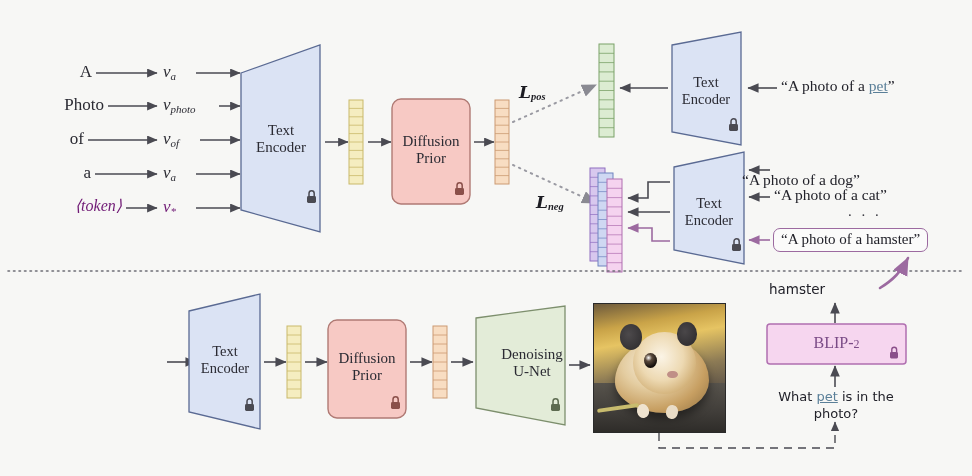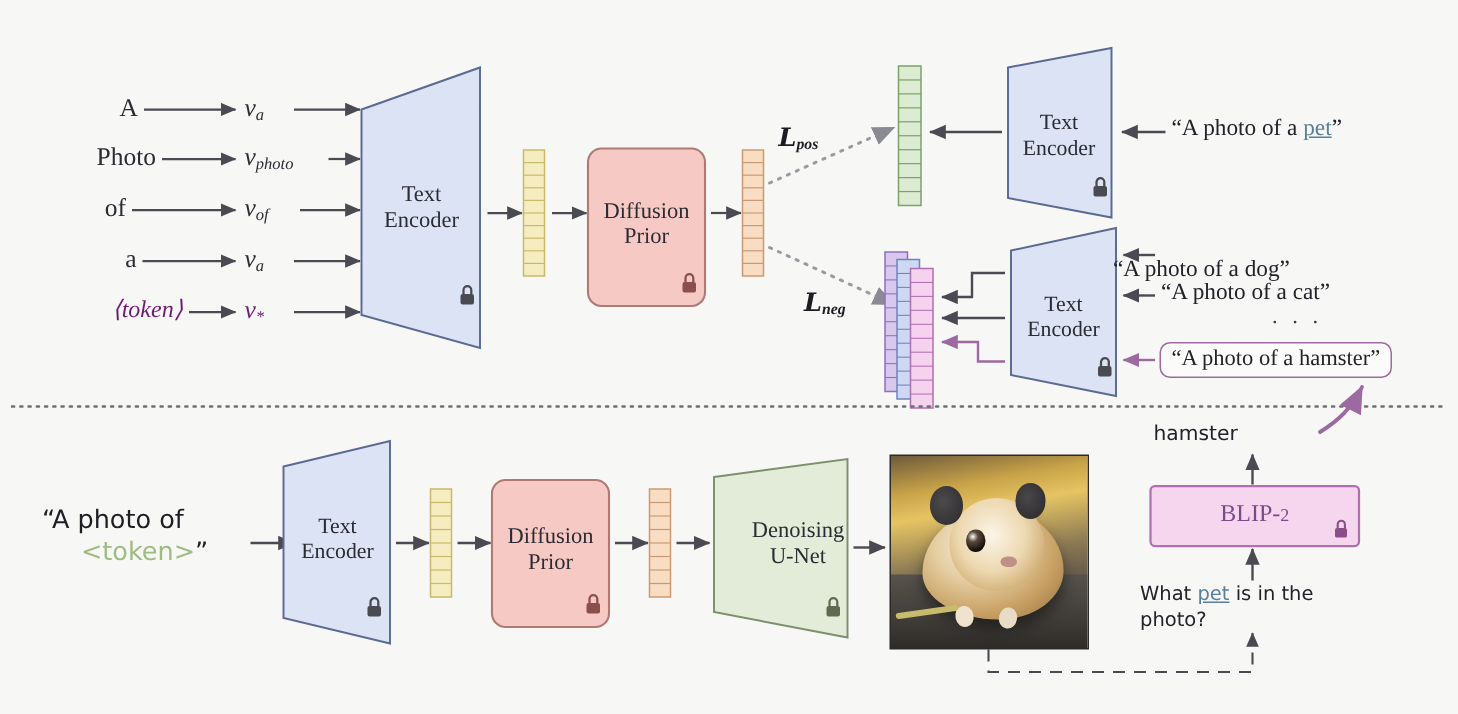--- a/index.html
+++ b/index.html
@@ -47,21 +47,21 @@
   }
 
   .bigprompt{
     position:absolute;font-family:"DejaVu Sans",sans-serif;
     font-size:17px;color:#1e1e24;line-height:1.25;white-space:nowrap;
   }
   .tokgreen{color:#9dbd83;}
 
   .qtext{
     position:absolute;font-family:"DejaVu Sans",sans-serif;font-size:13px;
-    color:#22222a;line-height:1.3;
+    color:#22222a;text-align:center;line-height:1.3;
   }
   .hamword{
     position:absolute;font-family:"DejaVu Sans",sans-serif;font-size:13.5px;
     color:#22222a;
   }
   .blip{
     position:absolute;font-family:"Liberation Serif",serif;font-size:16px;
     color:#7a4b86;
   }
   .blip .n{font-size:12px;}
@@ -380,26 +380,20 @@
 </div>
 
 <div class="prompt serif" style="left:781px;top:77px;">
   <span>“A photo of a </span><span class="ulink">pet</span><span>”</span>
 </div>
 <div class="prompt serif" style="left:742px;top:159px;margin-top:12px;">“A photo of a dog”</div>
 <div class="prompt serif" style="left:774px;top:186px;">“A photo of a cat”</div>
 <div class="dots" style="left:848px;top:203px;">. . .</div>
 <div class="hambox serif" style="left:773px;top:228px;">“A photo of a hamster”</div>
 
-<div class="bigprompt" style="left:28px;top:337px;">
-  <div>“A photo of</div>
-  <div style="padding-left:26px;">
-    <span class="tokgreen">&lt;token&gt;</span><span>”</span>
-  </div>
-</div>
 
 <div class="blocktext small" style="left:192px;top:343px;width:66px;">
   <div>Text</div>
   <div>Encoder</div>
 </div>
 <div class="blocktext" style="left:328px;top:350px;width:78px;">
   <div>Diffusion</div>
   <div>Prior</div>
 </div>
 <div class="blocktext" style="left:478px;top:346px;width:108px;">

